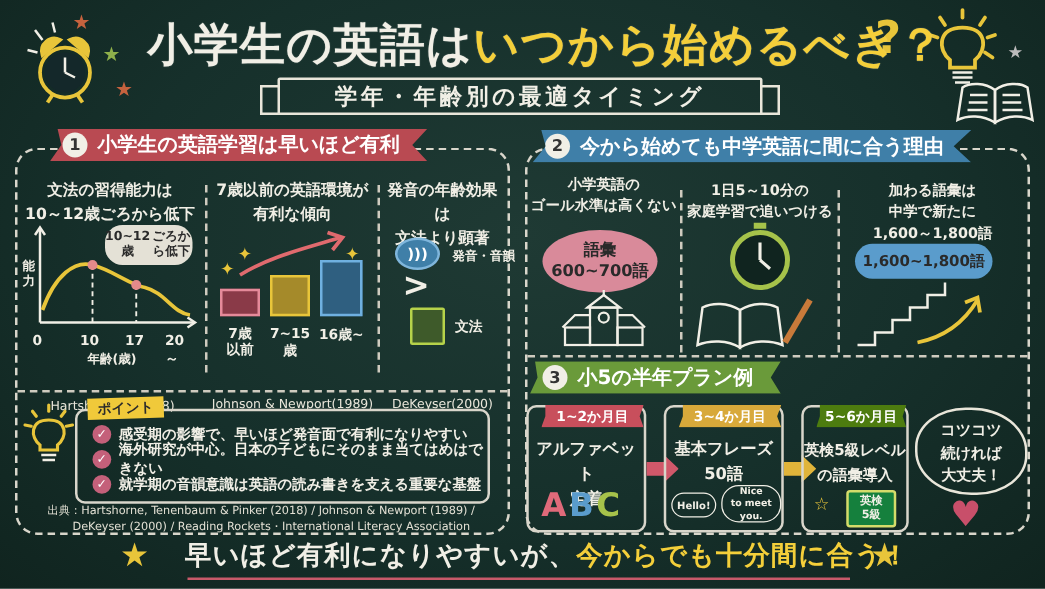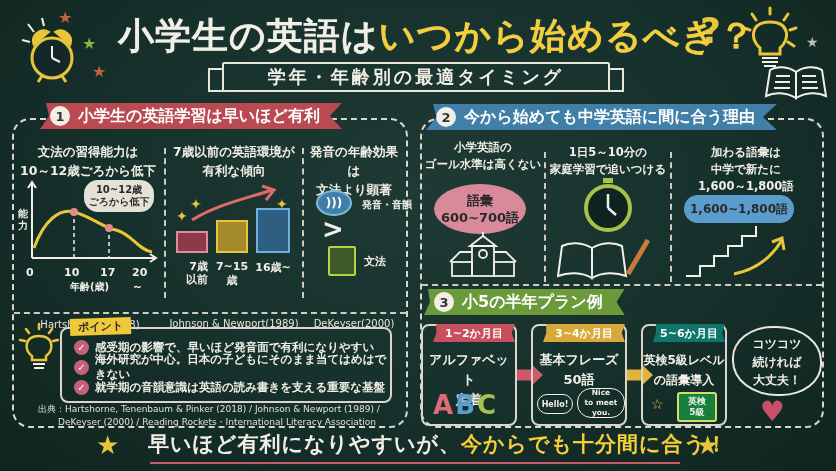--- a/index.html
+++ b/index.html
@@ -197,21 +197,21 @@
   </g>
   <path d="M14 68 C 24 40, 40 28, 54 32 C 70 36, 84 48, 96 50 C 112 54, 118 70, 132 72" stroke="#e8c53a" stroke-width="3" fill="none"></path>
   <g stroke="#f1efe6" stroke-width="1.5" stroke-dasharray="4 3">
       <line x1="54" y1="32" x2="54" y2="78"></line>
       <line x1="89" y1="48" x2="89" y2="78"></line>
     </g>
   <circle cx="54" cy="32" r="4" fill="#e48a8a"></circle>
     <circle cx="89" cy="48" r="4" fill="#e48a8a"></circle>
 </svg>
 <div class="abs" style="left:18px;top:208px;font-size:10px;line-height:12px;width:12px;font-weight:bold">能力</div>
-<div class="abs speech" style="left:84px;top:180px;width:70px;height:32px;background:#e4e1d6;border-radius:14px;font-size:10px;line-height:12px;flex-direction:column">
+<div class="abs speech" style="left:84px;top:180px;width:70px;height:32px;background:#e4e1d6;border-radius:14px;font-size:10px;line-height:12px;flex-direction:row">
   <span>10~12歳</span>
   <span>ごろから低下</span>
 </div>
 <div class="abs" style="left:26px;top:266px;width:130px;height:14px;font-size:11px;font-weight:bold">
   <span class="abs" style="left:0">0</span>
   <span class="abs" style="left:38px">10</span>
   <span class="abs" style="left:74px">17</span>
   <span class="abs" style="left:106px">20～</span>
 </div>
 <div class="abs" style="left:70px;top:280px;font-size:10px;font-weight:bold">年齢(歳)</div>
@@ -226,21 +226,21 @@
 <svg class="abs" style="left:188px;top:184px" width="90" height="40" viewBox="0 0 90 40">
   <path d="M4 36 C 30 20, 60 14, 84 6" stroke="#e06a6e" stroke-width="3" fill="none"></path>
   <polyline points="74,2 86,6 78,16" stroke="#e06a6e" stroke-width="3" fill="none"></polyline>
 </svg>
 <div class="abs" style="left:176px;top:208px;color:#e8c53a;font-size:14px">✦</div>
 <div class="abs" style="left:190px;top:196px;color:#e8c53a;font-size:14px">✦</div>
 <div class="abs" style="left:276px;top:196px;color:#e8c53a;font-size:14px">✦</div>
 <div class="abs bar" style="left:176px;top:231px;width:32px;height:22px;background:#8a3a48;border-color:#e58a9a"></div>
 <div class="abs bar" style="left:216px;top:220px;width:32px;height:33px;background:#a58a2a;border-color:#e8c53a"></div>
 <div class="abs bar" style="left:256px;top:208px;width:34px;height:45px;background:#2f5f80;border-color:#6fb0e0"></div>
-<div class="abs" style="left:176px;top:260px;width:32px;text-align:right;font-size:11px;line-height:13px;font-weight:bold">
+<div class="abs" style="left:176px;top:260px;width:32px;text-align:center;font-size:11px;line-height:13px;font-weight:bold">
   <div>7歳</div>
   <div>以前</div>
 </div>
 <div class="abs" style="left:212px;top:260px;width:40px;text-align:center;font-size:11px;font-weight:bold">7~15歳</div>
 <div class="abs" style="left:252px;top:260px;width:42px;text-align:center;font-size:11px;font-weight:bold">16歳~</div>
 <div class="abs cite" style="left:166px;top:296px;width:136px">Johnson &amp; Newport(1989)</div>
 
 <div class="abs vdivider" style="left:302px;top:148px;height:150px"></div>
 
 <div class="abs col-head" style="left:304px;top:142px;width:100px">
@@ -381,21 +381,21 @@
   </div>
   <div class="abs speech" style="left:4px;top:68px;width:36px;height:20px;border:1.5px solid #f1efe6;color:#f1efe6;font-size:8px;border-radius:10px">Hello!</div>
   <div class="abs speech" style="left:44px;top:62px;width:48px;height:30px;border:1.5px solid #f1efe6;color:#f1efe6;font-size:7.5px;line-height:10px;flex-direction:column;border-radius:14px">
     <span>Nice</span>
     <span>to meet you.</span>
   </div>
 </div>
 <div class="abs arrow-r" style="left:627px;top:364px;background:#e0b43a"></div>
 
 <div class="abs plan-card" style="left:641px;top:324px;width:86px;height:102px">
-  <div class="plan-tag" style="background:#0f766e;width:72px">5~6か月目</div>
+  <div class="plan-tag" style="background:#4d7c0f;width:72px">5~6か月目</div>
   <div class="plan-text" style="font-size:12px">
     <div>英検5級レベル</div>
     <div>の語彙導入</div>
   </div>
   <div class="abs" style="left:8px;top:70px;color:#e8c53a;font-size:14px">☆</div>
   <div class="abs speech" style="left:34px;top:66px;width:40px;height:30px;border-radius:3px;background:#15803d;border:2px solid #d4dc6a;color:#f1efe6;font-size:9px;line-height:11px;flex-direction:column">
     <span>英検</span>
     <span>5級</span>
   </div>
 </div>

